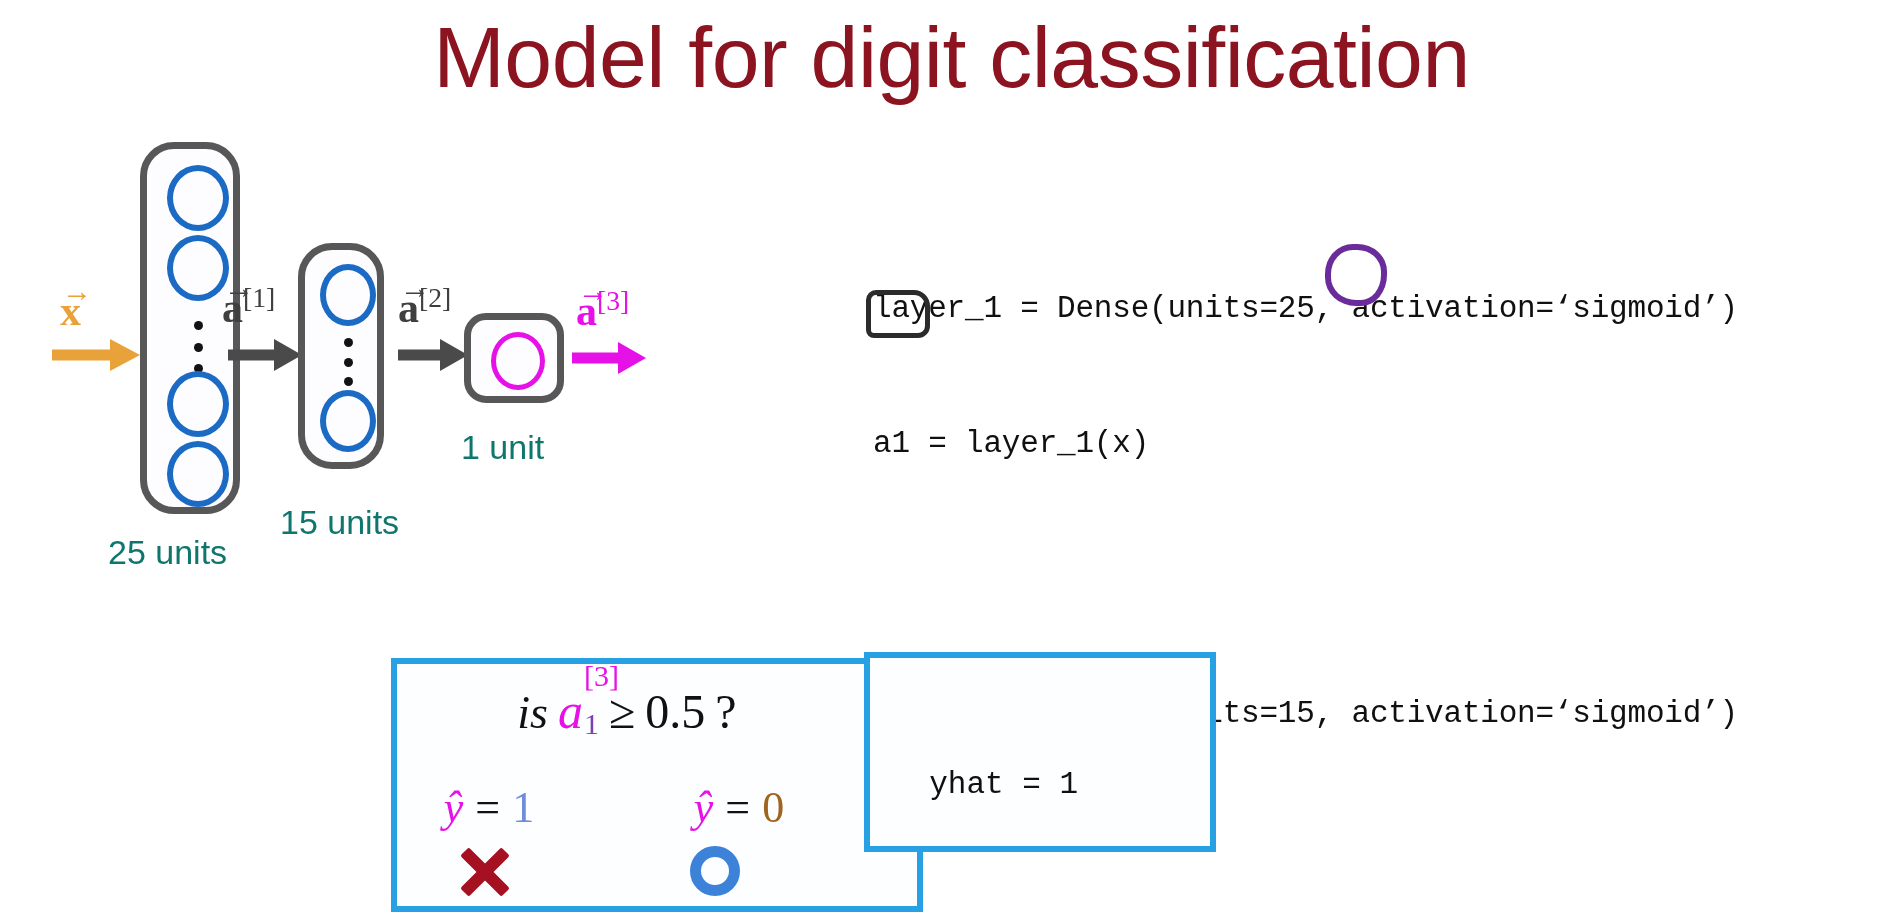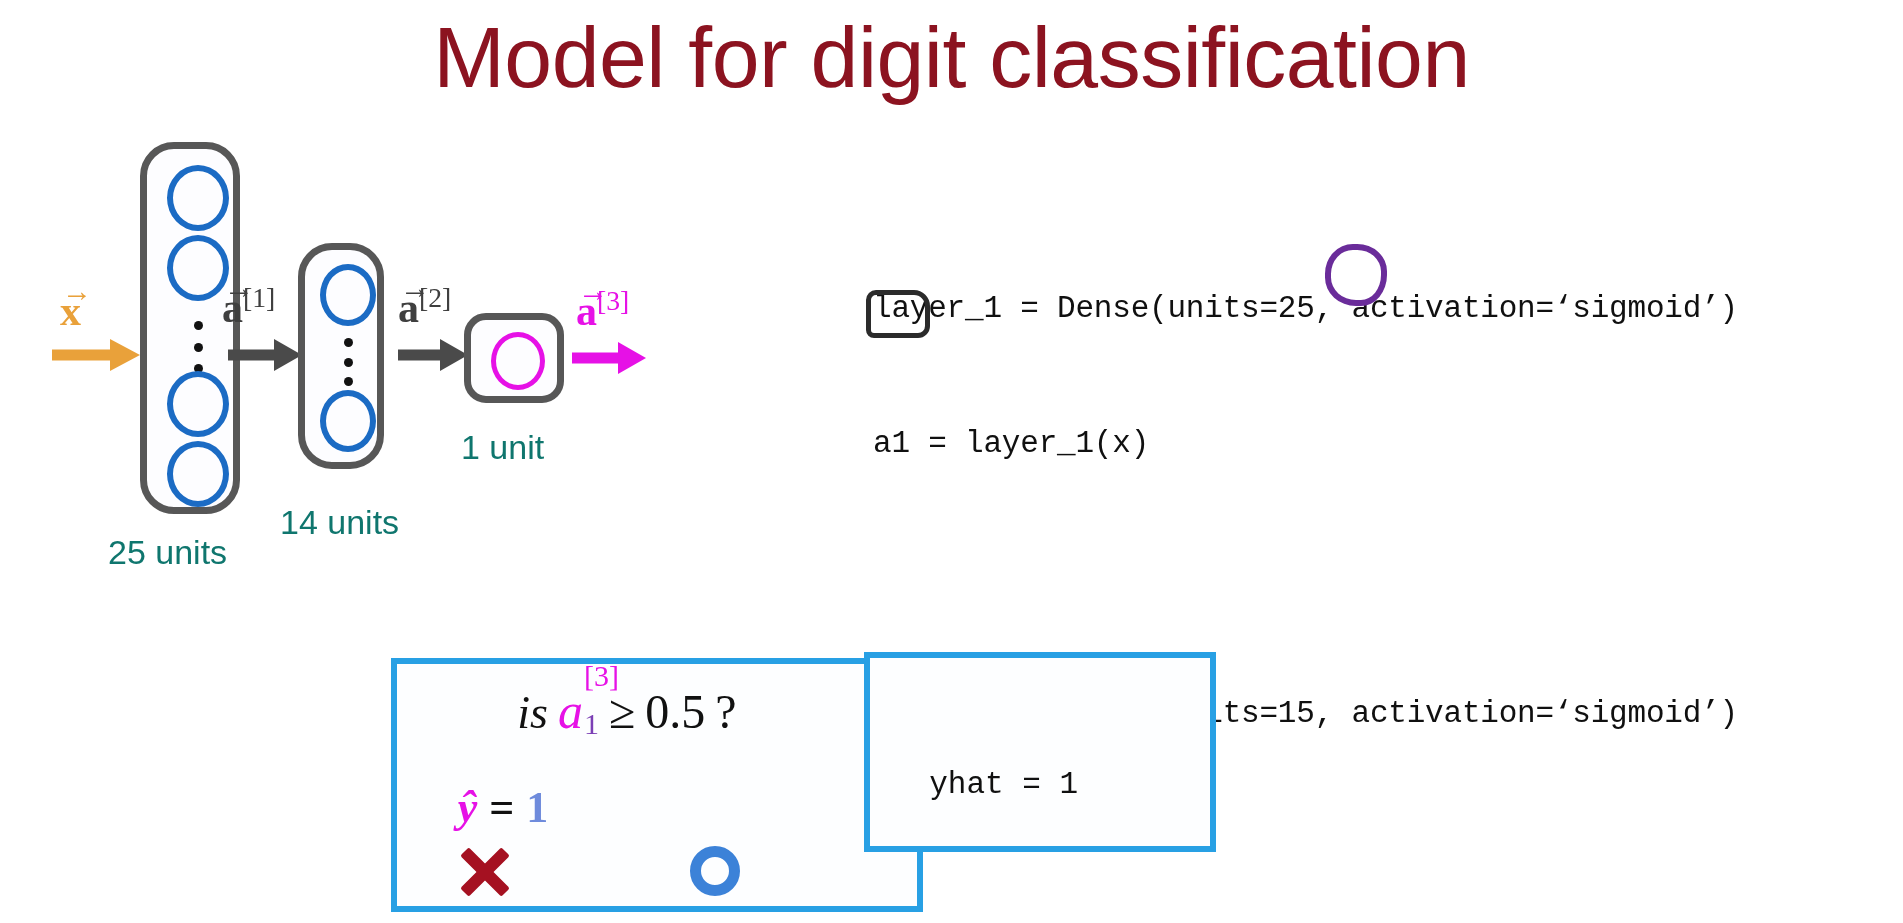--- a/index.html
+++ b/index.html
@@ -289,21 +289,21 @@
 
     <div class="layer-box" style="left:298px; top:243px; width:86px; height:226px;">
       <div class="neuron" style="left:15px; top:14px; width:56px; height:62px;"></div>
       <div class="vdots" style="left:32px; top:88px; width:22px; height:48px;">
         <i></i>
           <i></i>
           <i></i>
       </div>
       <div class="neuron" style="left:15px; top:140px; width:56px; height:62px;"></div>
     </div>
-    <div class="units-label" style="left:280px; top:503px;">14 units</div>
+    <div class="units-label" style="left:280px; top:503px;">15 units</div>
 
     <div class="vec-label" style="left:398px; top:287px;">
       <span class="arrowhat">→</span>
       <span>a</span><sup>[2]</sup>
     </div>
     <div class="arrow" style="left:398px; top:355px; width:72px;">
       <div class="shaft" style="width:48px; background:#4A4A4A;"></div>
       <div class="head" style="left:42px; border-left:28px solid #4A4A4A;"></div>
     </div>
 
@@ -335,28 +335,31 @@
 
   <div class="annot-circle" style="left:1325px; top:244px; width:62px; height:62px;"></div>
   <div class="annot-rect" style="left:866px; top:290px; width:64px; height:48px;"></div>
 
   <div class="blue-box" id="decision-box">
 
     <div id="cond-line">
       <span class="is">is</span><span class="avar"><span>a</span><span class="sup">[3]</span><span class="sub">1</span></span><span class="geq">≥</span><span class="thresh">0.5</span><span class="thresh">?</span>
     </div>
 
-    <div class="yhat-group" style="left:26px; top:118px; width:160px;font-weight:bold;">
+    <div class="yhat-group" style="left:12px; top:118px; width:160px;">
       <span class="yh"><span>ŷ</span></span><span class="eq">=</span><span class="v-one">1</span>
     </div>
     <div class="xmark" style="left:60px; top:180px;">
       <span></span>
         <span></span>
     </div>
 
+    <div class="yhat-group" style="left:262px; top:118px; width:160px;">
+      <span class="yh"><span>ŷ</span></span><span class="eq">=</span><span class="v-zero">0</span>
+    </div>
     <div class="omark" style="left:293px; top:182px;"></div>
   </div>
 
   <div class="blue-box" id="ifelse-box">
     <div id="ifelse-code">
       <span style="display:block">  yhat = 1</span>
       
       
     </div>
   </div>

